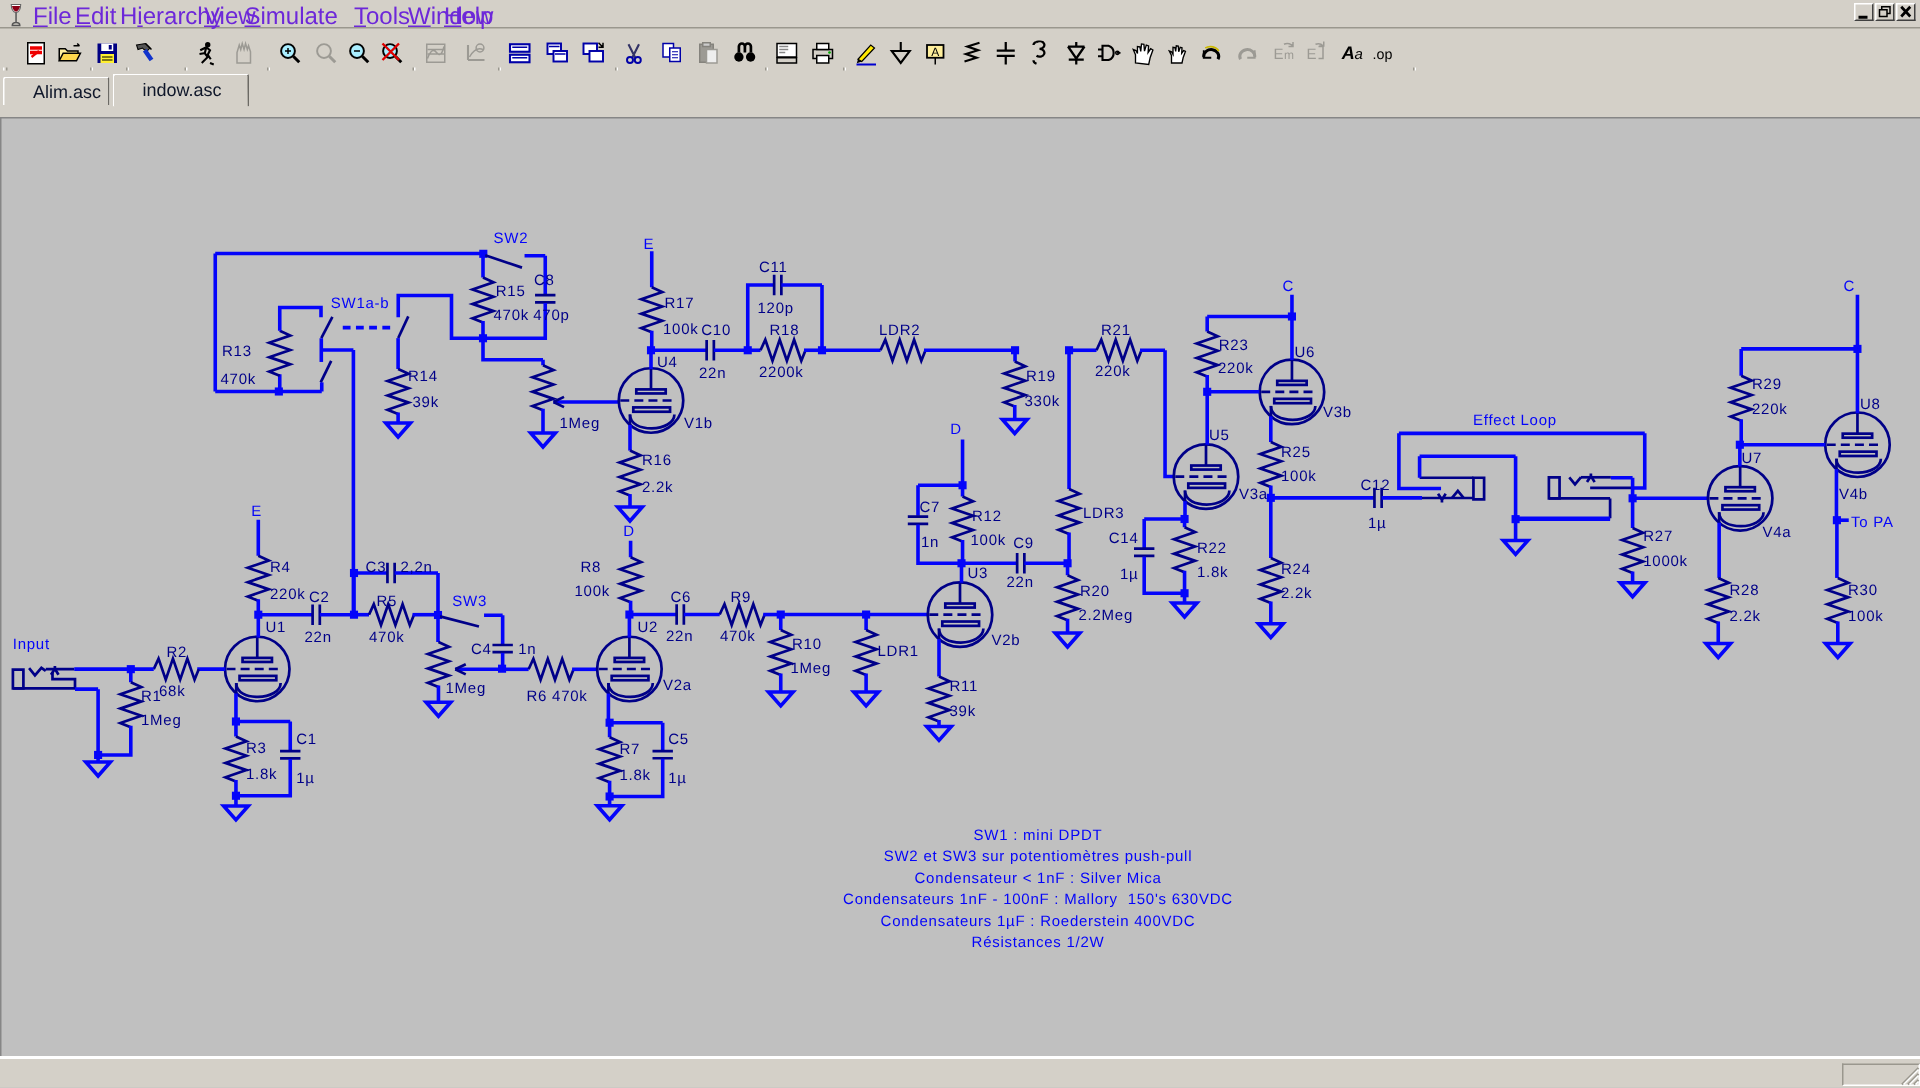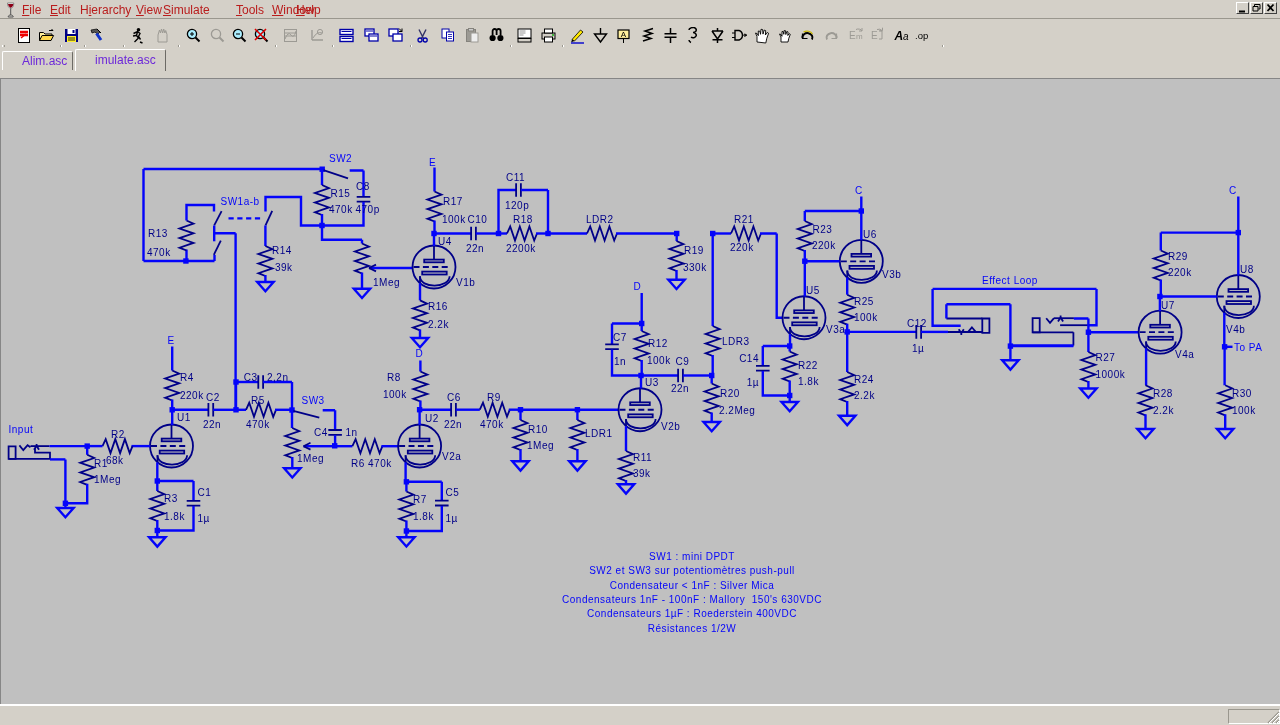--- a/index.html
+++ b/index.html
@@ -1,27 +1,27 @@
 <!DOCTYPE html>
 <html><head><meta charset="utf-8"><style>
 * { margin:0; padding:0; box-sizing:border-box; }
 body { width:1280px; height:725px; overflow:hidden; background:#d4d0c8;
        font-family:"Liberation Sans", sans-serif; position:relative; }
 #menubar { position:absolute; left:0; top:0; width:1280px; height:19px; background:#d4d0c8;
     border-bottom:1px solid #9a978e; }
-.mi { position:absolute; top:3px; font-size:12px; color:#b91c1c; }
+.mi { position:absolute; top:3px; font-size:16px; color:#6d28d9; }
 .mi u { text-decoration:underline; }
 #toolbar { position:absolute; left:0; top:20px; width:1280px; height:27px; background:#d4d0c8; }
 .tbi { position:absolute; }
 .tsep { position:absolute; top:25px; width:2px; height:19px;
    border-left:1px solid #9a978e; border-right:1px solid #fff; }
 #grip { position:absolute; left:2px; top:25px; width:3px; height:19px;
    border-left:1px solid #fff; border-right:1px solid #9a978e; }
 #tabrow { position:absolute; left:0; top:47px; width:1280px; height:31px; background:#d4d0c8; }
-.tab { position:absolute; font-size:12px; color:#6d28d9; white-space:nowrap;
+.tab { position:absolute; font-size:12px; color:#0f172a; white-space:nowrap;
    background:#d4d0c8; border-top:1px solid #fff; border-left:1px solid #fff;
    border-right:1px solid #6c6a65; border-top-left-radius:2px; border-top-right-radius:2px; }
 #mdibtns { position:absolute; top:2px; right:3px; }
 .mbt { display:inline-block; width:13px; height:12px; background:#d4d0c8;
    border-top:1px solid #fff; border-left:1px solid #fff; border-right:1.5px solid #404040;
    border-bottom:1.5px solid #404040; margin-left:1px; font-size:9px; line-height:9px;
    text-align:center; vertical-align:top; font-weight:bold; font-family:"Liberation Sans"; }
 #canvas { position:absolute; left:0; top:78px; width:1280px; height:626px; background:#c0c0c0;
    border-left:1px solid #868686; border-top:1px solid #868686; }
 #statusbar { position:absolute; left:0; top:706px; width:1280px; height:19px; background:#d4d0c8; }
@@ -228,21 +228,21 @@
     <svg class="tbi" style="left:893.5px;top:6.5px" width="17" height="17" viewBox="0 0 17 17">
       <text x="0.5" y="12.5" font-size="12" font-style="italic" fill="#000" font-family="Liberation Serif" font-weight="bold">A</text>
       <text x="9" y="12.5" font-size="10" font-style="italic" fill="#000" font-family="Liberation Serif">a</text>
     </svg>
     <svg class="tbi" style="left:913.5px;top:6.5px" width="17" height="17" viewBox="0 0 17 17">
       <text x="1" y="12" font-size="9.5" fill="#000" font-family="Liberation Sans">.op</text>
     </svg>
   </div>
 <div id="tabrow">
  <div class="tab" style="left:2px;top:4px;width:71px;height:19px;line-height:19px;padding-left:19px;">Alim.asc</div>
- <div class="tab" style="left:75px;top:2px;width:91px;height:22px;line-height:21px;padding-left:19px;">imulate.asc</div>
+ <div class="tab" style="left:75px;top:2px;width:91px;height:22px;line-height:21px;padding-left:19px;">indow.asc</div>
 </div>
 <div id="canvas">
 <svg width="1280" height="626" viewBox="0 78 1280 626">
 <defs>
 <g id="tri">
  <circle r="21.5" class="s"></circle>
  <path class="s" d="M0,-21.5 V-7.5"></path>
  <rect class="s" x="-9.8" y="-7.4" width="19.6" height="2.7"></rect>
  <path class="s" style="stroke-dasharray:6,3.4" d="M-20.5,0 H17"></path>
  <rect class="s" x="-11.8" y="4.6" width="24.5" height="2.9"></rect>

